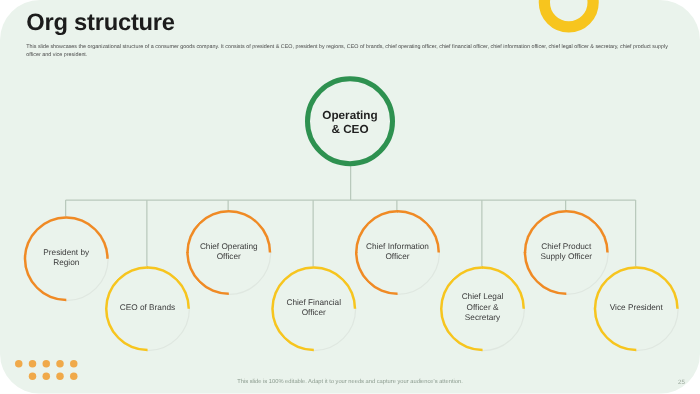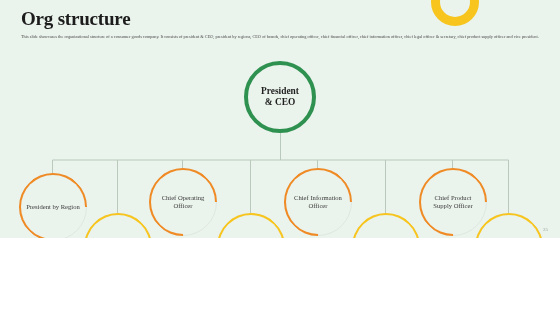--- a/index.html
+++ b/index.html
@@ -3,24 +3,25 @@
 <meta charset="utf-8">
 <style>
   html, body {
     margin: 0;
     padding: 0;
     background: #ffffff;
   }
   #slide {
     position: relative;
     width: 560px;
-    height: 238px;
+    height: 315px;
     background: #eaf3ec;
     overflow: hidden;
-    font-family: Liberation Serif, serif;
+    font-family: Liberation Sans, sans-serif;
+    border-radius: 32px;
     -webkit-font-smoothing: antialiased;
   }
 
   
   .top-ring {
     position: absolute;
     left: 431px;
     top: -22px;
     width: 48px;
     height: 48px;
@@ -175,21 +176,21 @@
       <line x1="317.5" y1="105" x2="317.5" y2="115" stroke="#b9c9bc" stroke-width="1"></line>
       <line x1="452.5" y1="105" x2="452.5" y2="115" stroke="#b9c9bc" stroke-width="1"></line>
 
       <line x1="117.5" y1="105" x2="117.5" y2="160" stroke="#b9c9bc" stroke-width="1"></line>
       <line x1="250.5" y1="105" x2="250.5" y2="160" stroke="#b9c9bc" stroke-width="1"></line>
       <line x1="385.5" y1="105" x2="385.5" y2="160" stroke="#b9c9bc" stroke-width="1"></line>
       <line x1="508.5" y1="105" x2="508.5" y2="160" stroke="#b9c9bc" stroke-width="1"></line>
     </svg>
 
     <div class="node node-root" style="left:244px; top:6px;">
-      <div class="node-label"><span>President</span><br><span>&amp; CEO</span></div>
+      <div class="node-label"><span>Operating</span><br><span>&amp; CEO</span></div>
     </div>
 
     <div class="node node-child" style="left:19px; top:118px;">
       <div class="arc arc-orange"></div>
       <div class="node-label">President by Region</div>
     </div>
 
     <div class="node node-child" style="left:149px; top:113px;">
       <div class="arc arc-orange"></div>
       <div class="node-label">Chief Operating Officer</div>

